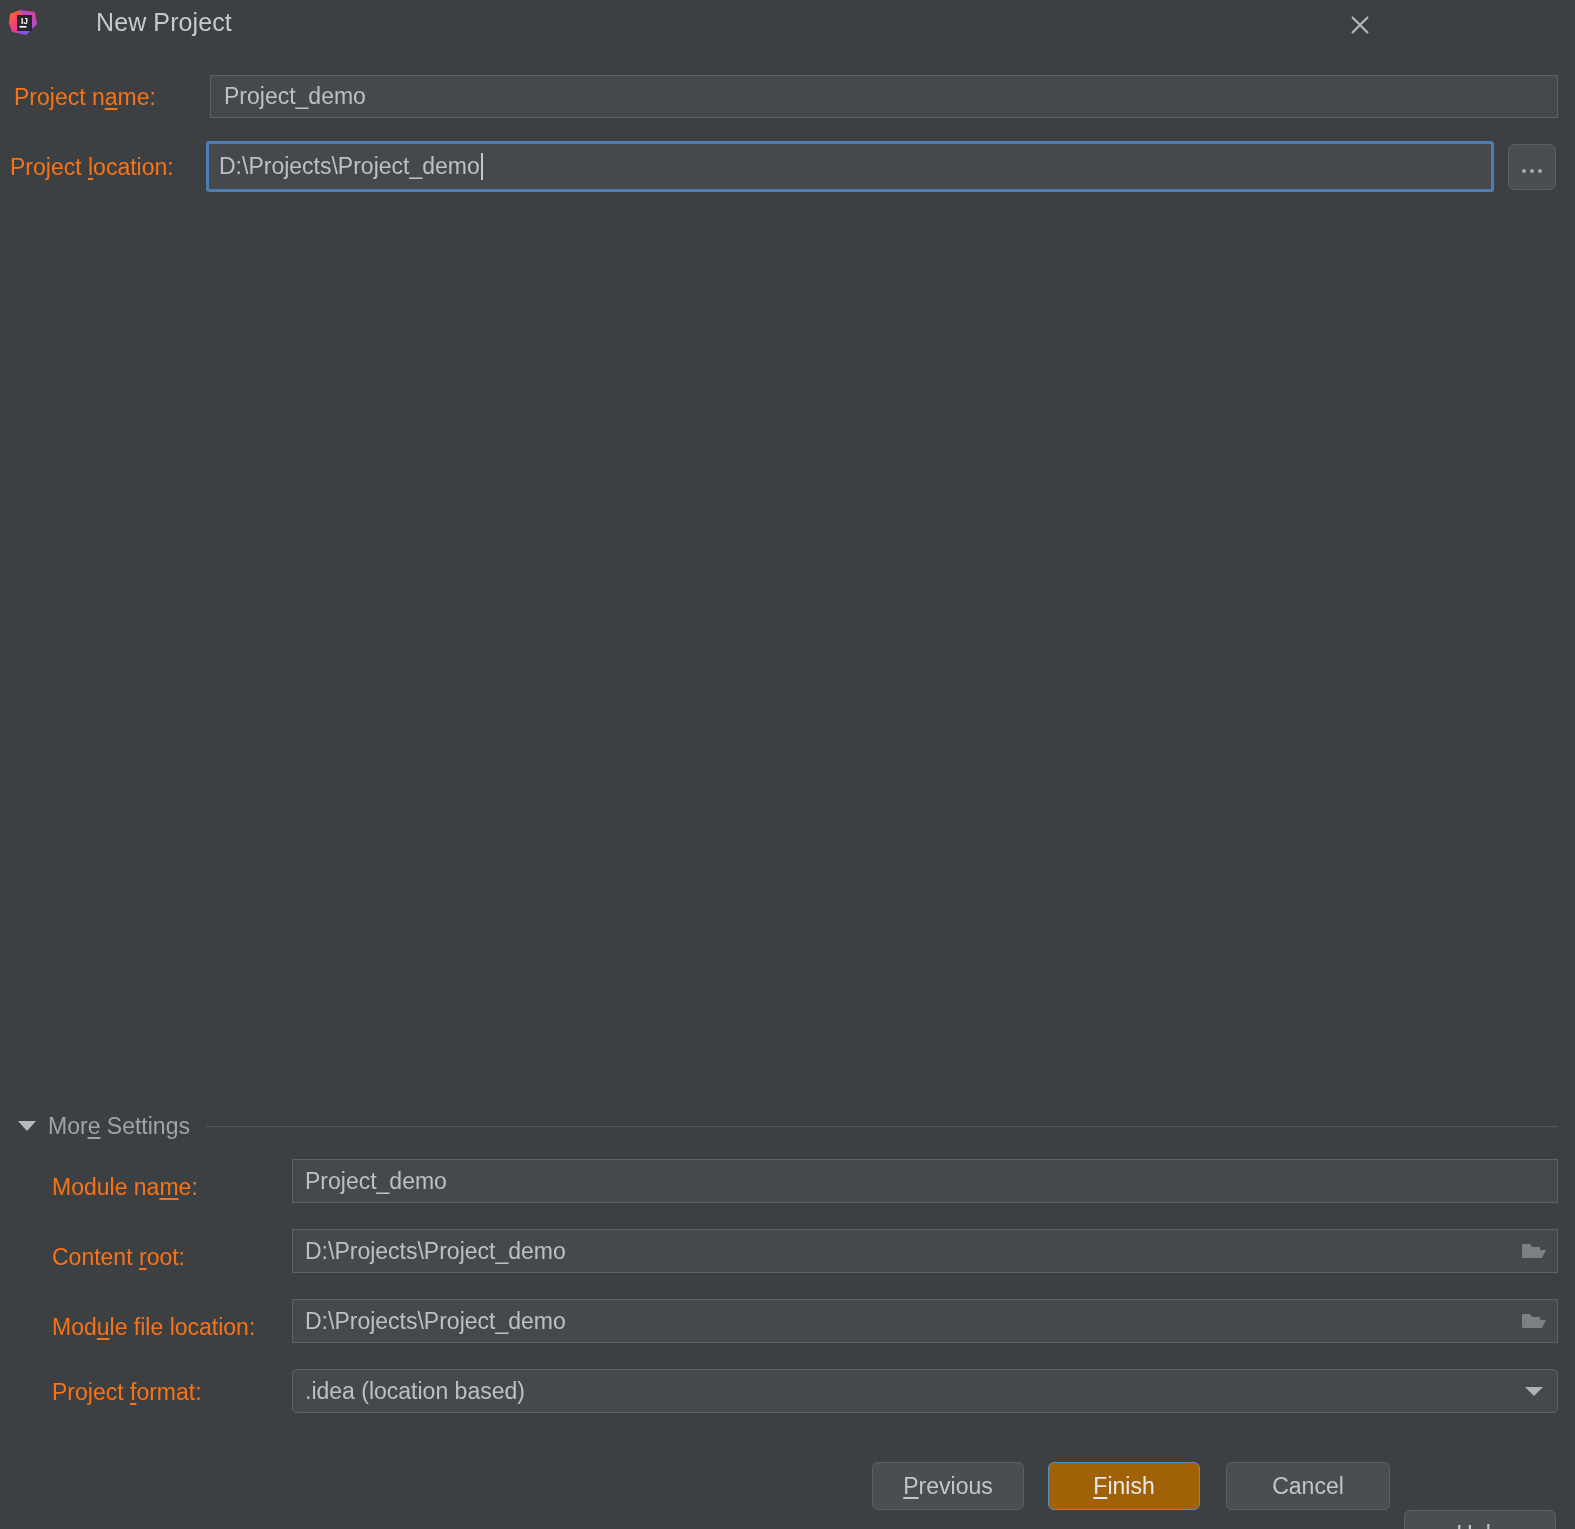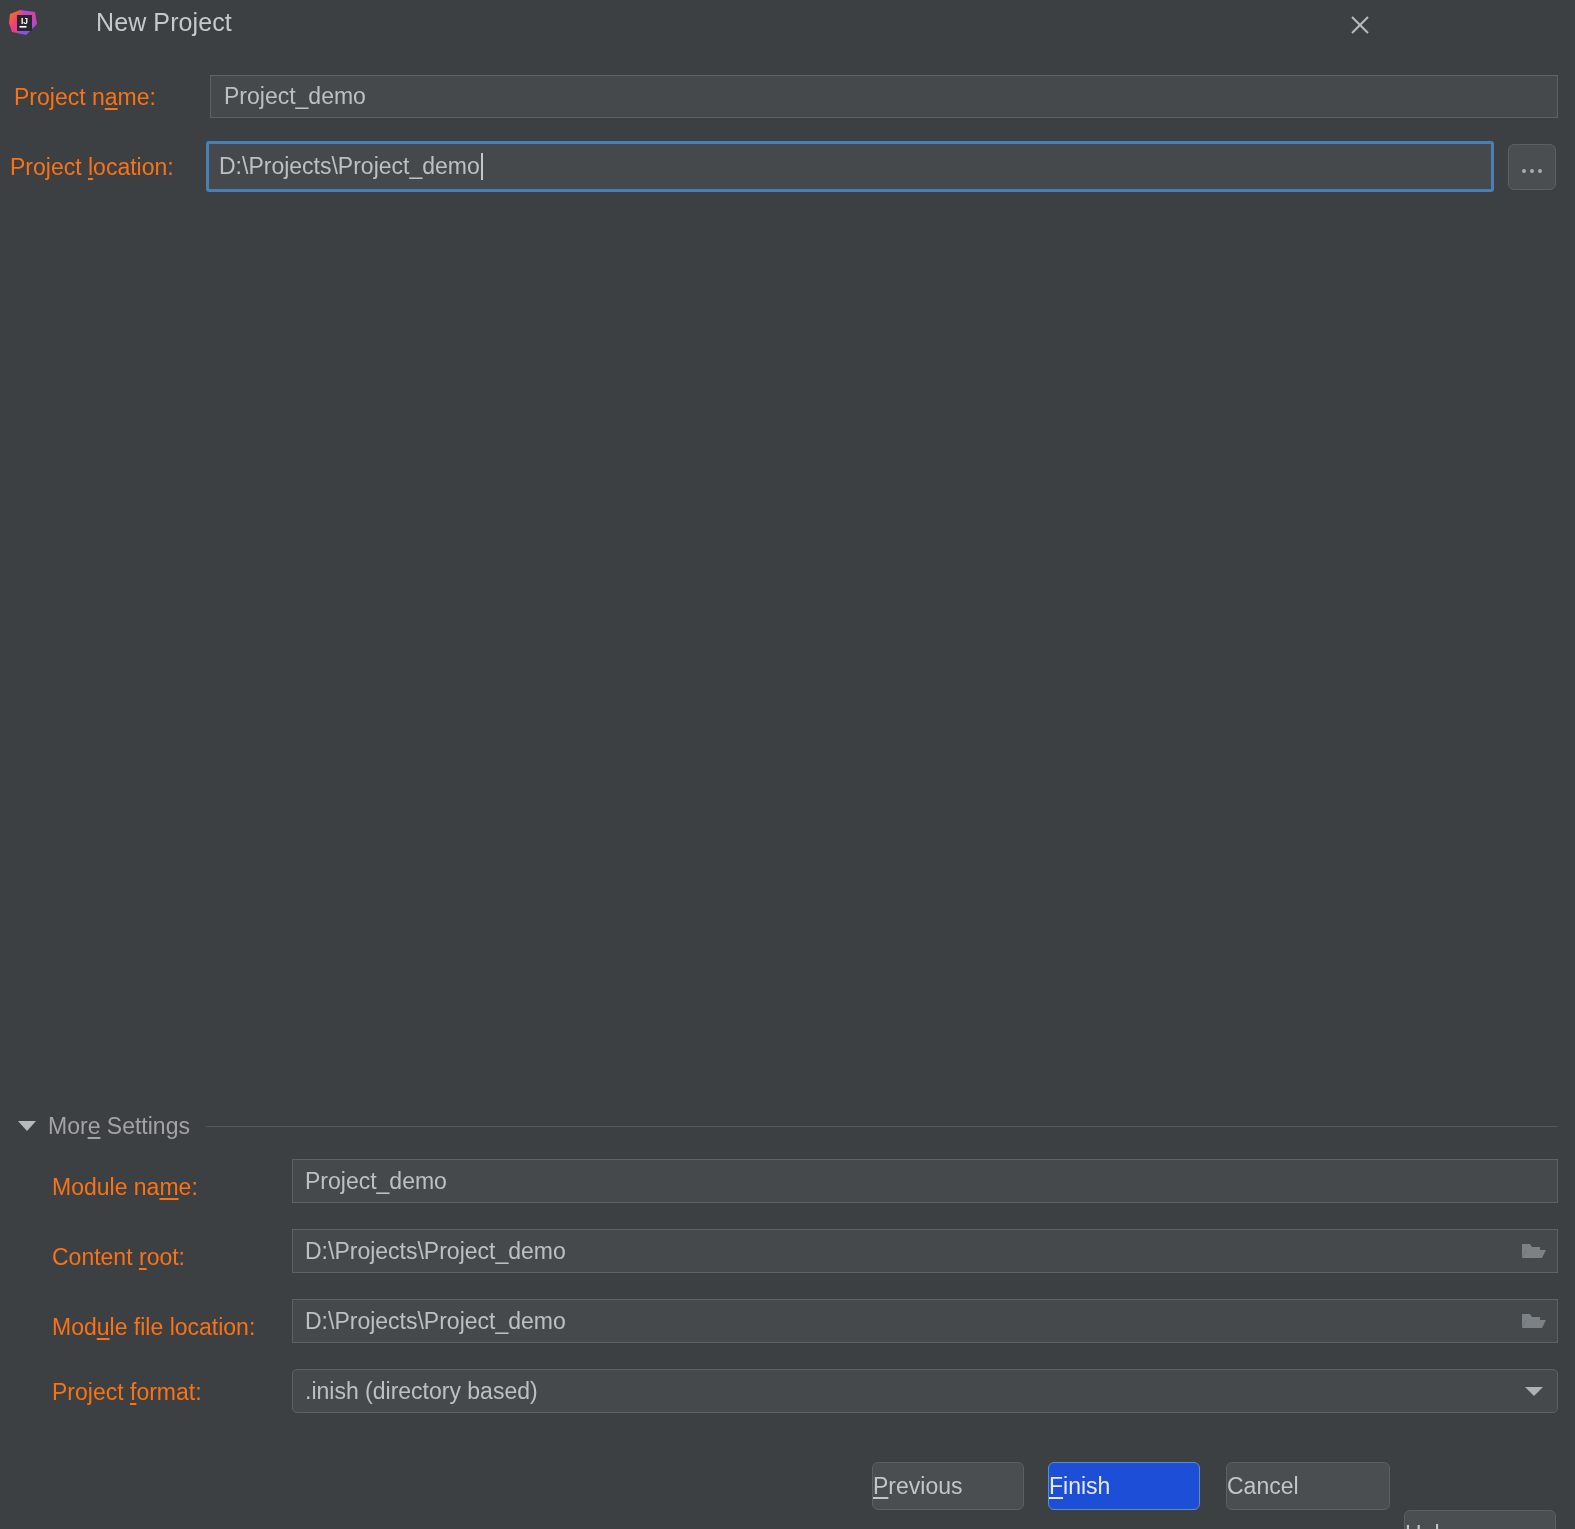--- a/index.html
+++ b/index.html
@@ -195,27 +195,28 @@
   
   .btn {
     position: absolute;
     height: 48px;
     background: #4a4e51;
     border: 1px solid #5c6063;
     border-radius: 6px;
     box-sizing: border-box;
     display: flex;
     align-items: center;
+    justify-content: center;
     font-size: 23px;
     color: #c2c6c9;
     cursor: pointer;
     white-space: nowrap;
   }
   .btn.primary {
-    background: #1d4ed8;
+    background: #a16207;
     border: 1px solid #5f8dbd;
     color: #e6e9ec;
   }
 </style>
 </head>
 <body>
 
 <div class="titlebar">
   <span class="ij-logo">
     <svg width="30" height="30" viewBox="0 0 30 30">
@@ -293,21 +294,21 @@
   <span class="trail-icon">
     <svg width="26" height="20" viewBox="0 0 26 20">
       <path d="M1 17 L1 3 L9 3 L11 6 L19 6 L19 9 L5 9 Z" fill="#7b8185"></path>
       <path d="M5 9 L25 9 L21 17 L1 17 Z" fill="#7b8185"></path>
     </svg>
   </span>
 </div>
 
 <span class="lbl" style="left:52px; top:1379px;"><span>Project </span><span class="mn">f</span><span>ormat:</span></span>
 <div class="ms-field combo" style="top:1369px;">
-  <span class="val">.inish (directory based)</span>
+  <span class="val">.idea (location based)</span>
   <span class="trail-icon">
     <svg width="22" height="14" viewBox="0 0 22 14">
       <path d="M2 3 L20 3 L11 12 Z" fill="#aeb2b5"></path>
     </svg>
   </span>
 </div>
 
 <div class="btn" style="left:872px; top:1462px; width:152px;">
   <span><span></span><span class="mn">P</span><span>revious</span></span>
 </div>

